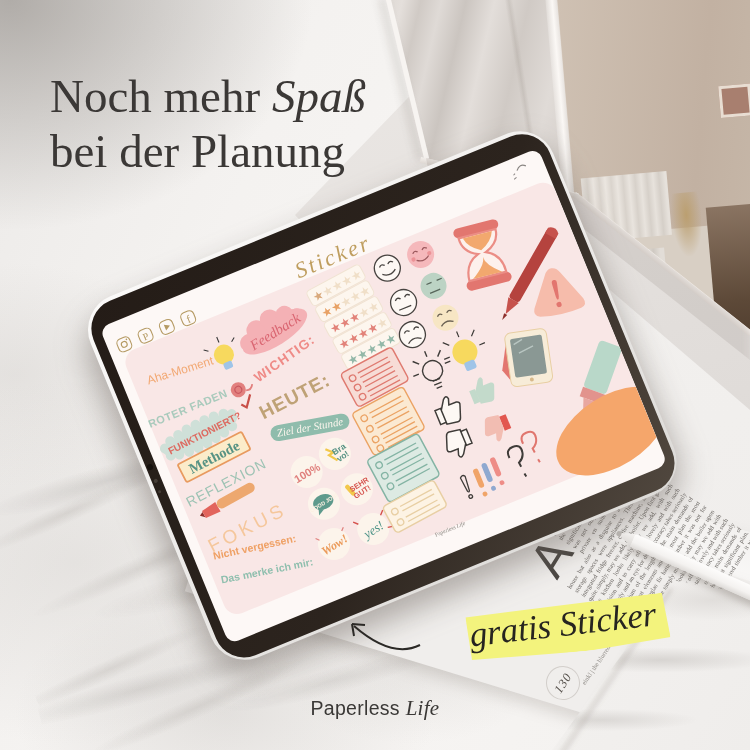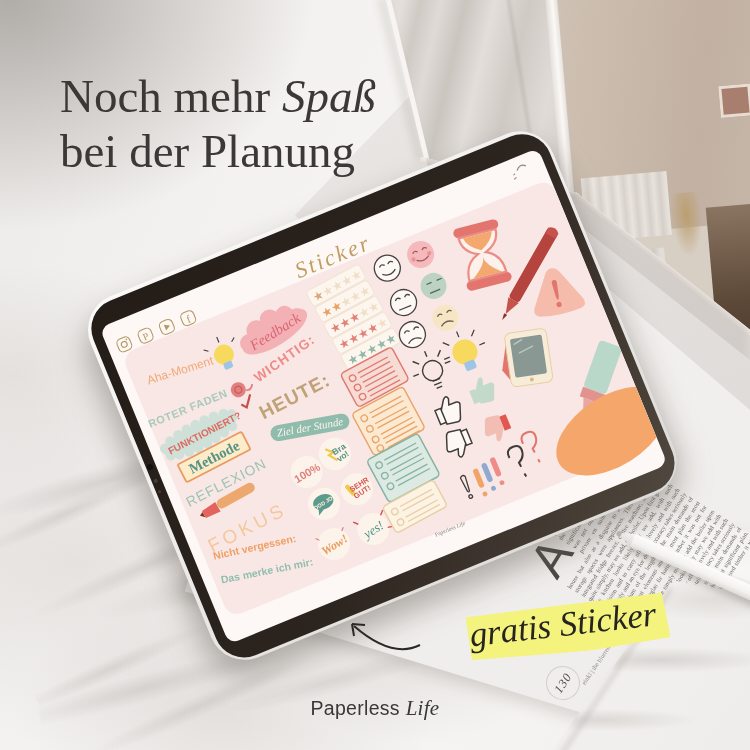--- a/index.html
+++ b/index.html
@@ -457,21 +457,21 @@
     <div class="abs" style="left:5px;top:170px;width:6px;height:6px;border-radius:50%;background:#15100d;"></div>
     <div class="abs" style="left:6px;top:186px;width:4px;height:4px;border-radius:50%;background:#443c35;"></div>
     <div class="abs" style="left:6px;top:198px;width:3px;height:3px;border-radius:50%;background:#443c35;"></div>
   </div>
 
   <div class="abs" style="left:632px;top:533px;width:190px;height:14px;transform:rotate(24deg);transform-origin:0 7px;border-radius:3px;background:linear-gradient(180deg,#fdfcfb 0%,#f4f2f0 60%,#dedbd8 100%);box-shadow:0 5px 7px rgba(120,112,104,.38);">
     <div class="abs" style="left:-14px;top:0;width:15px;height:13px;background:linear-gradient(180deg,#f6f4f2,#dcd9d6);clip-path:polygon(100% 0,100% 100%,10% 62%,10% 38%);"></div>
     <div class="abs" style="left:-17px;top:4px;width:5px;height:5px;border-radius:50%;background:#b5b1ad;"></div>
   </div>
 
-  <div class="abs" style="left:60px;top:69px;width:420px;font-family:'Liberation Serif',serif;font-size:47px;line-height:55px;color:#3b3836;letter-spacing:0px;">Noch mehr <span style="font-style:italic">Spaß</span><br>bei der Planung</div>
+  <div class="abs" style="left:50px;top:69px;width:420px;font-family:'Liberation Serif',serif;font-size:47px;line-height:55px;color:#3b3836;letter-spacing:0px;">Noch mehr <span style="font-style:italic">Spaß</span><br>bei der Planung</div>
 
   <div class="abs" style="left:463px;top:603px;width:206px;height:50px;background:#f3f37d;transform:rotate(-6deg);clip-path:polygon(2% 8%,98% 0%,100% 90%,60% 100%,3% 94%);"></div>
 
   <div class="abs" style="left:469px;top:603px;width:220px;font-family:'Liberation Serif',serif;font-style:italic;font-size:35px;color:#262420;transform:rotate(-6.5deg);letter-spacing:0px;">gratis Sticker</div>
 
   <svg class="abs" style="left:340px;top:608px;" width="100" height="50" viewBox="0 0 100 50">
     <path d="M80 37 q-28 14 -66 -19" fill="none" stroke="#2b2926" stroke-width="2"></path>
     <path d="M12 16 l2 12 M12 16 l13 1" fill="none" stroke="#2b2926" stroke-width="2"></path>
   </svg>
 

